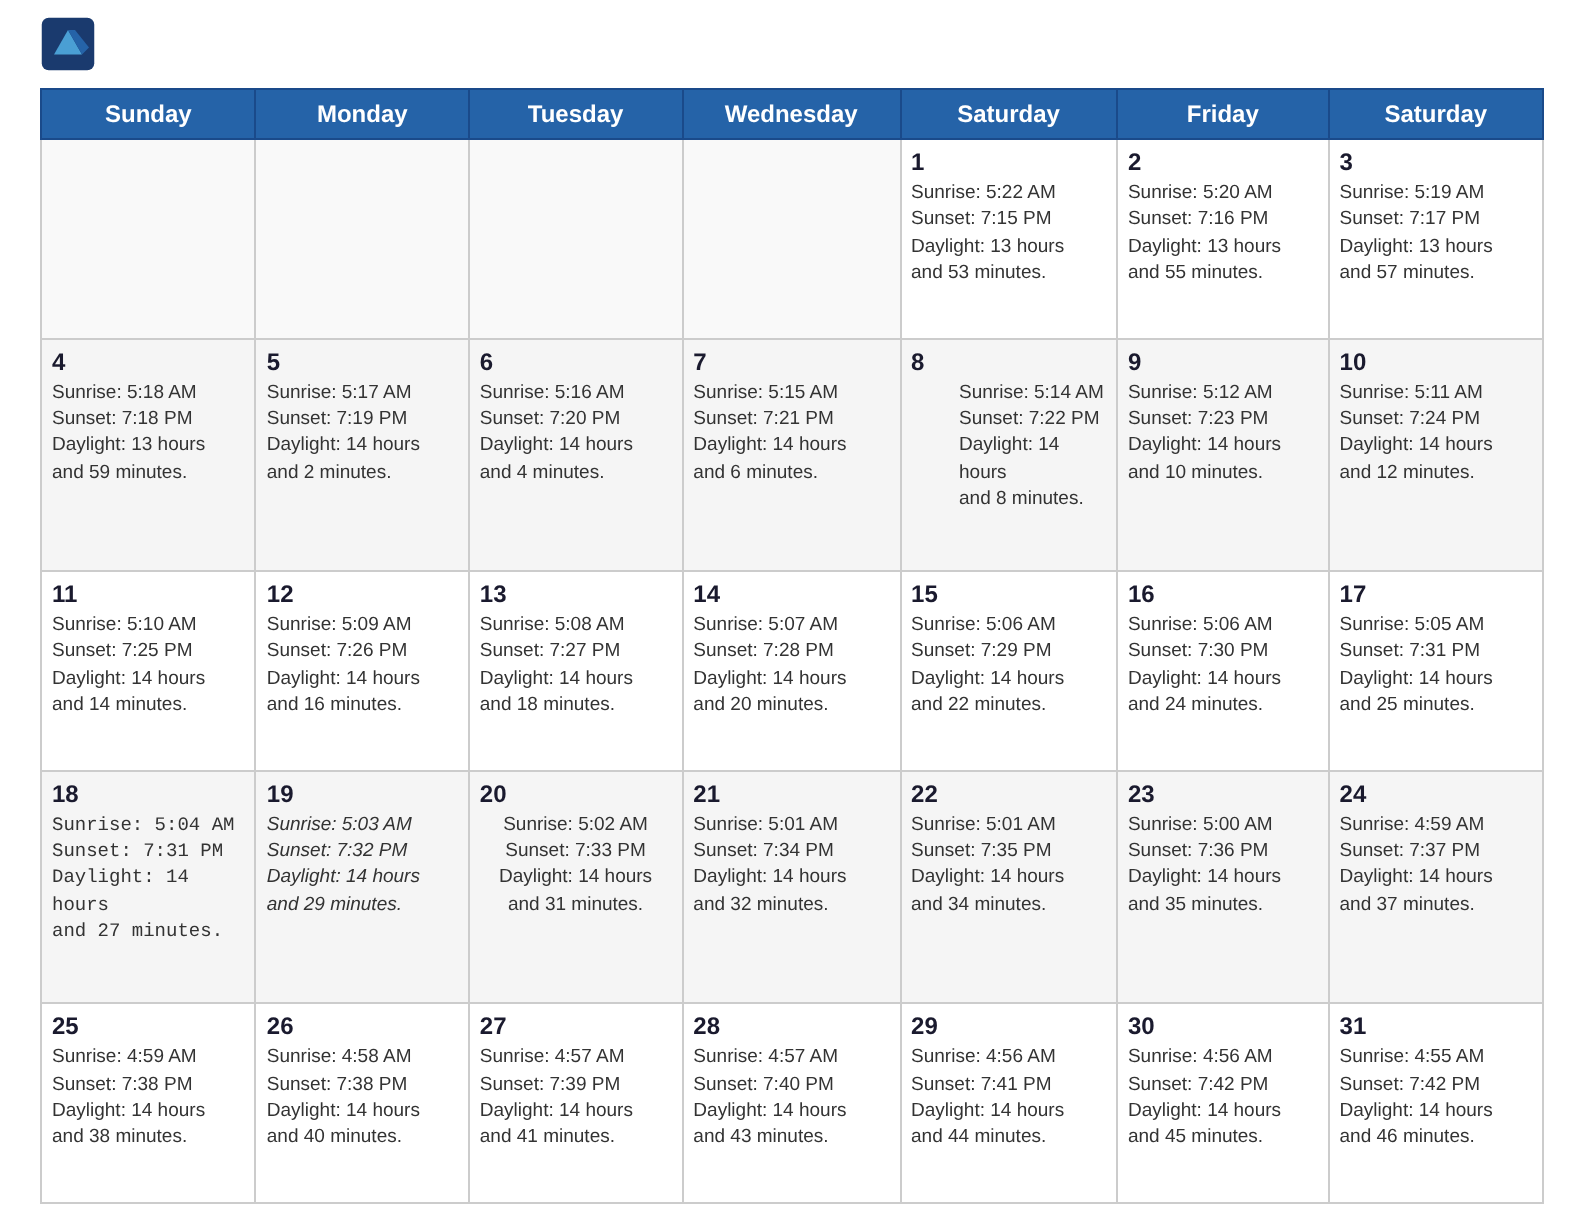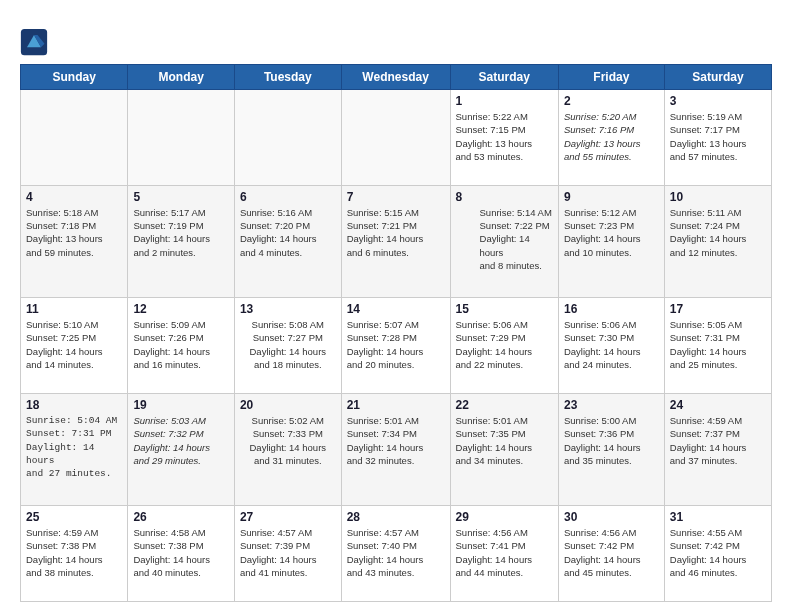--- a/index.html
+++ b/index.html
@@ -6,21 +6,21 @@
     body {
       width: 792px;
       height: 612px;
       font-family: Arial, sans-serif;
       background: #fff;
       overflow: hidden;
     }
     .page {
       width: 792px;
       height: 612px;
-      padding: 28px 20px 10px 20px;
+      padding: 8px 20px 10px 20px;
       display: flex;
       flex-direction: column;
     }
     .header {
       display: flex;
       justify-content: space-between;
       align-items: flex-start;
       margin-bottom: 8px;
     }
     .logo {
@@ -144,21 +144,21 @@
           <td class="empty"></td>
           <td>
             <span class="day-number">1</span>
             <div class="day-info" style="white-space: pre-line;">Sunrise: 5:22 AM
 Sunset: 7:15 PM
 Daylight: 13 hours
 and 53 minutes.</div>
           </td>
           <td>
             <span class="day-number">2</span>
-            <div class="day-info" style="white-space: pre-line; font-style: italic;">Sunrise: 5:20 AM
+            <div class="day-info" style="white-space: pre-line;">Sunrise: 5:20 AM
 Sunset: 7:16 PM
 Daylight: 13 hours
 and 55 minutes.</div>
           </td>
           <td>
             <span class="day-number">3</span>
             <div class="day-info" style="white-space: pre-line;">Sunrise: 5:19 AM
 Sunset: 7:17 PM
 Daylight: 13 hours
 and 57 minutes.</div>
@@ -225,21 +225,21 @@
           </td>
           <td>
             <span class="day-number">12</span>
             <div class="day-info" style="white-space: pre-line;">Sunrise: 5:09 AM
 Sunset: 7:26 PM
 Daylight: 14 hours
 and 16 minutes.</div>
           </td>
           <td>
             <span class="day-number">13</span>
-            <div class="day-info" style="white-space: pre-line; text-align: center;">Sunrise: 5:08 AM
+            <div class="day-info" style="white-space: pre-line;">Sunrise: 5:08 AM
 Sunset: 7:27 PM
 Daylight: 14 hours
 and 18 minutes.</div>
           </td>
           <td>
             <span class="day-number">14</span>
             <div class="day-info" style="white-space: pre-line;">Sunrise: 5:07 AM
 Sunset: 7:28 PM
 Daylight: 14 hours
 and 20 minutes.</div>

